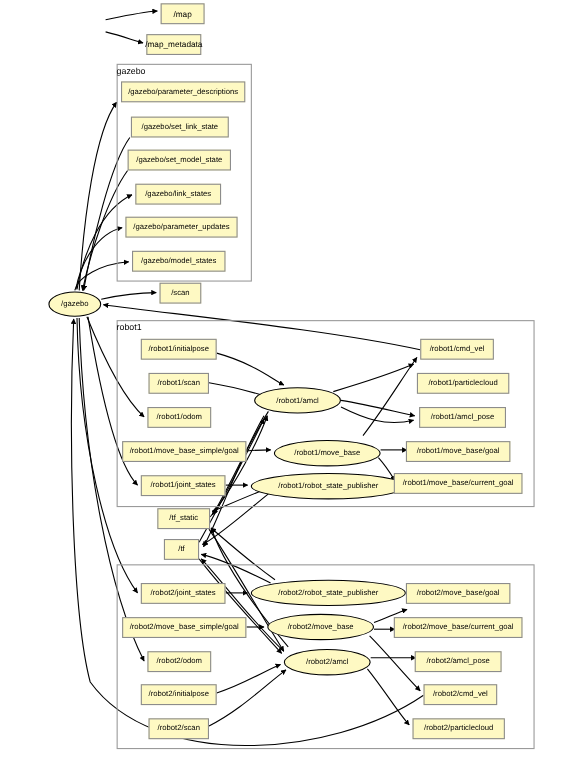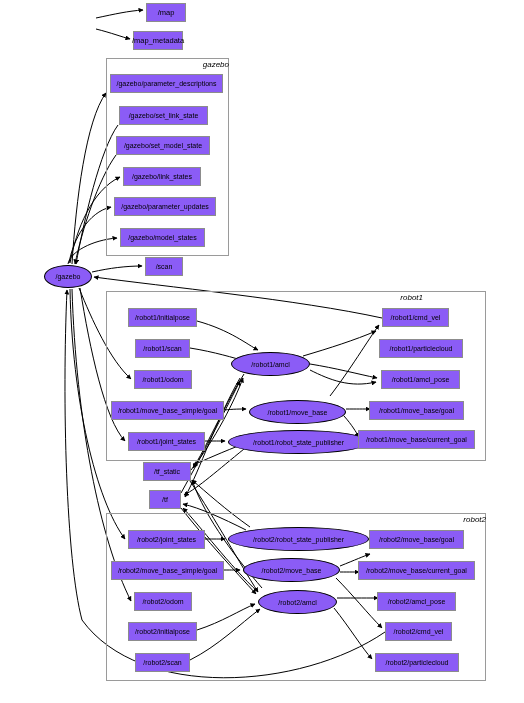--- a/index.html
+++ b/index.html
@@ -25,21 +25,21 @@
   }
   .node {
     position: absolute;
     box-sizing: border-box;
     display: flex;
     align-items: center;
     justify-content: center;
     text-align: center;
     white-space: nowrap;
     color: #000000;
-    background: #8b5cf6;
+    background: #fef9c3;
     z-index: 3;
   }
   .node.topic {
     border: 1px solid #8c8c8c;
     border-radius: 0;
   }
   .node.proc {
     border: 1px solid #000000;
     border-radius: 50%;
   }
@@ -49,22 +49,21 @@
     border: 1px solid #9a9a9a;
     background: transparent;
     z-index: 1;
   }
   .cluster-label {
     position: absolute;
     color: #000000;
     background: transparent;
     white-space: nowrap;
     z-index: 2;
-    text-align: right;
-    font-style: italic;
+    text-align: left;
   }
 </style>
 </head>
 <body>
 
 <div id="canvas">
 
   <svg id="edges" viewBox="0 0 524 703" width="524" height="703">
     <defs>
       <marker id="arrow" viewBox="0 0 10 10" refX="9" refY="5" markerWidth="5" markerHeight="5" orient="auto-start-reverse">
@@ -130,24 +129,23 @@
 
       <path d="M 382,318 C 300,300 160,286 94,277"></path>
       <path d="M 385,632 C 300,690 140,700 82,620 C 66,560 62,400 67,290"></path>
     </g>
   </svg>
 
   <div class="cluster" style="left:106px; top:58px; width:123px; height:198px;"></div>
   <div class="cluster-label" style="left:106px; top:60px; width:123px; font-size:8px;">gazebo</div>
 
   <div class="cluster" style="left:106px; top:291px; width:380px; height:170px;"></div>
-  <div class="cluster-label" style="left:94px; top:293px; width:329px; font-size:8px;">robot1</div>
+  <div class="cluster-label" style="left:106px; top:293px; width:329px; font-size:8px;">robot1</div>
 
   <div class="cluster" style="left:106px; top:513px; width:380px; height:168px;"></div>
-  <div class="cluster-label" style="left:106px; top:515px; width:380px; font-size:8px;">robot2</div>
 
   <div class="node topic" style="left:146px; top:3px;   width:40px;  height:19px; font-size:7.5px;">/map</div>
   <div class="node topic" style="left:133px; top:31px;  width:50px;  height:19px; font-size:7.5px;">/map_metadata</div>
 
   <div class="node topic" style="left:110px; top:74px;  width:113px; height:19px; font-size:7px;">/gazebo/parameter_descriptions</div>
   <div class="node topic" style="left:119px; top:106px; width:89px;  height:19px; font-size:7px;">/gazebo/set_link_state</div>
   <div class="node topic" style="left:116px; top:136px; width:94px;  height:19px; font-size:7px;">/gazebo/set_model_state</div>
   <div class="node topic" style="left:123px; top:167px; width:78px;  height:19px; font-size:7px;">/gazebo/link_states</div>
   <div class="node topic" style="left:114px; top:197px; width:102px; height:19px; font-size:7px;">/gazebo/parameter_updates</div>
   <div class="node topic" style="left:120px; top:228px; width:85px;  height:19px; font-size:7px;">/gazebo/model_states</div>

